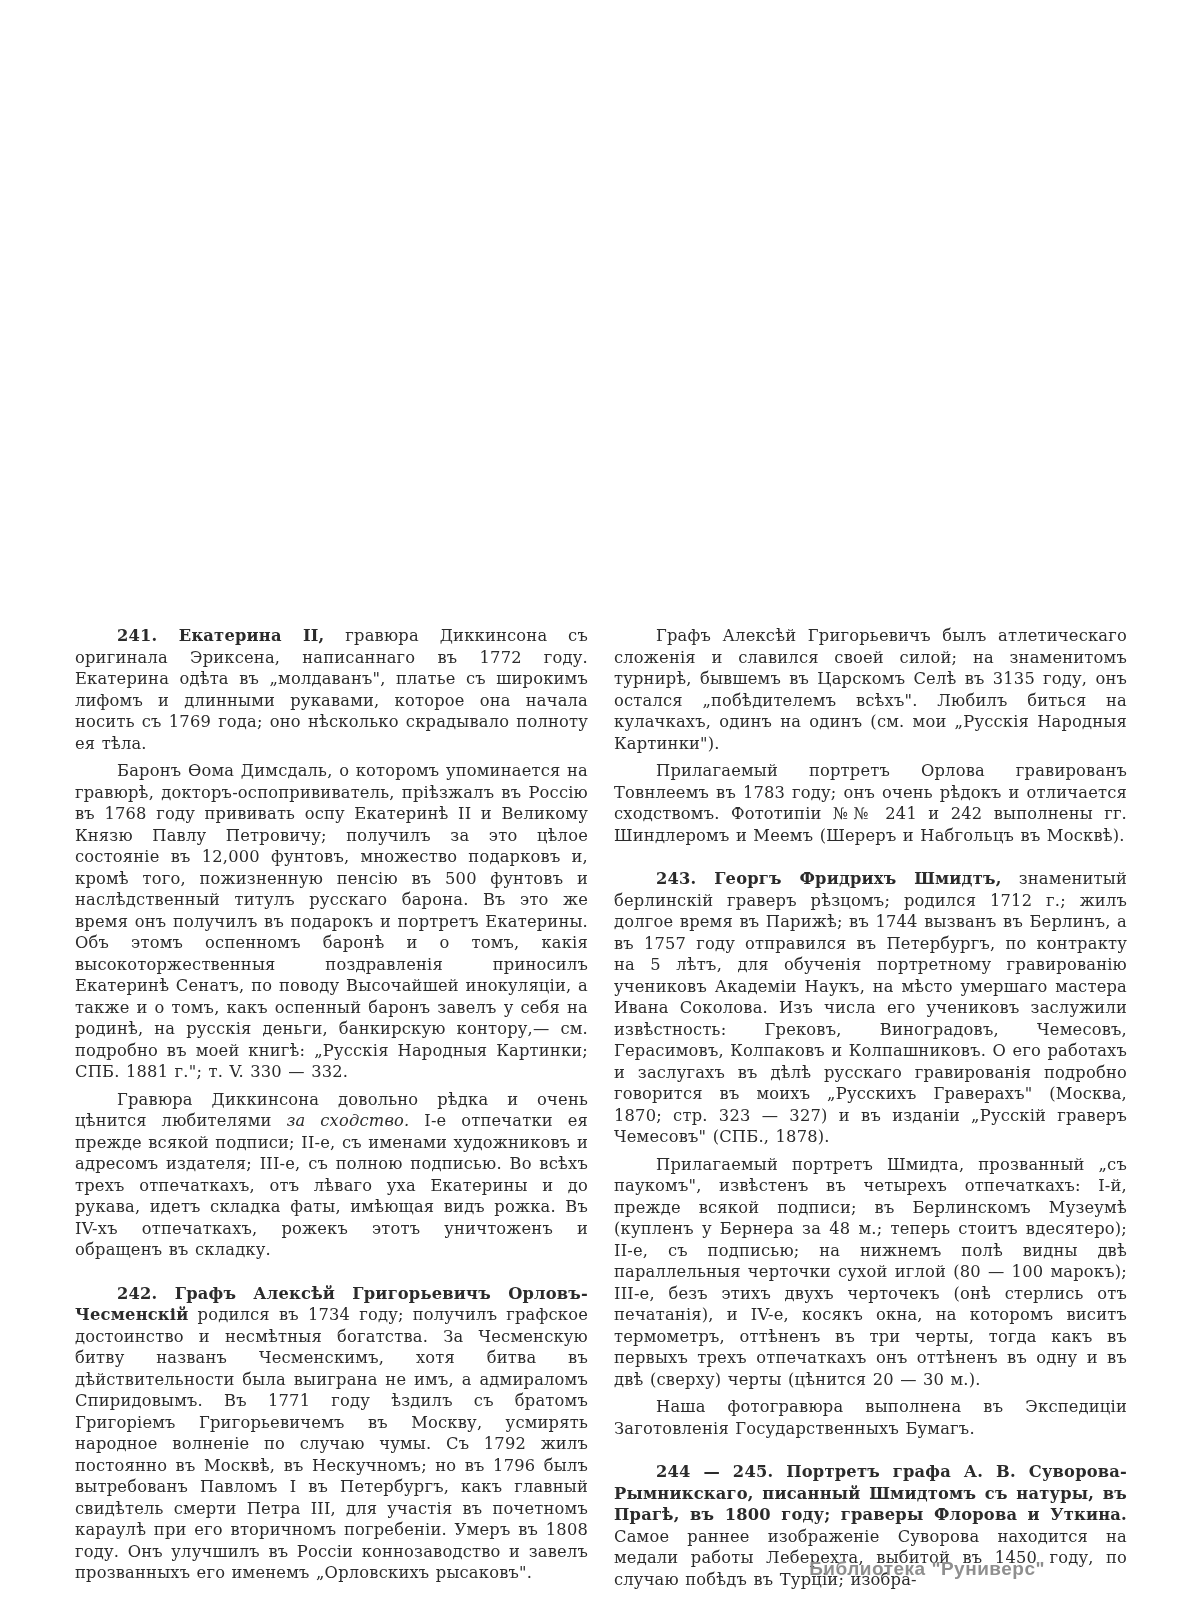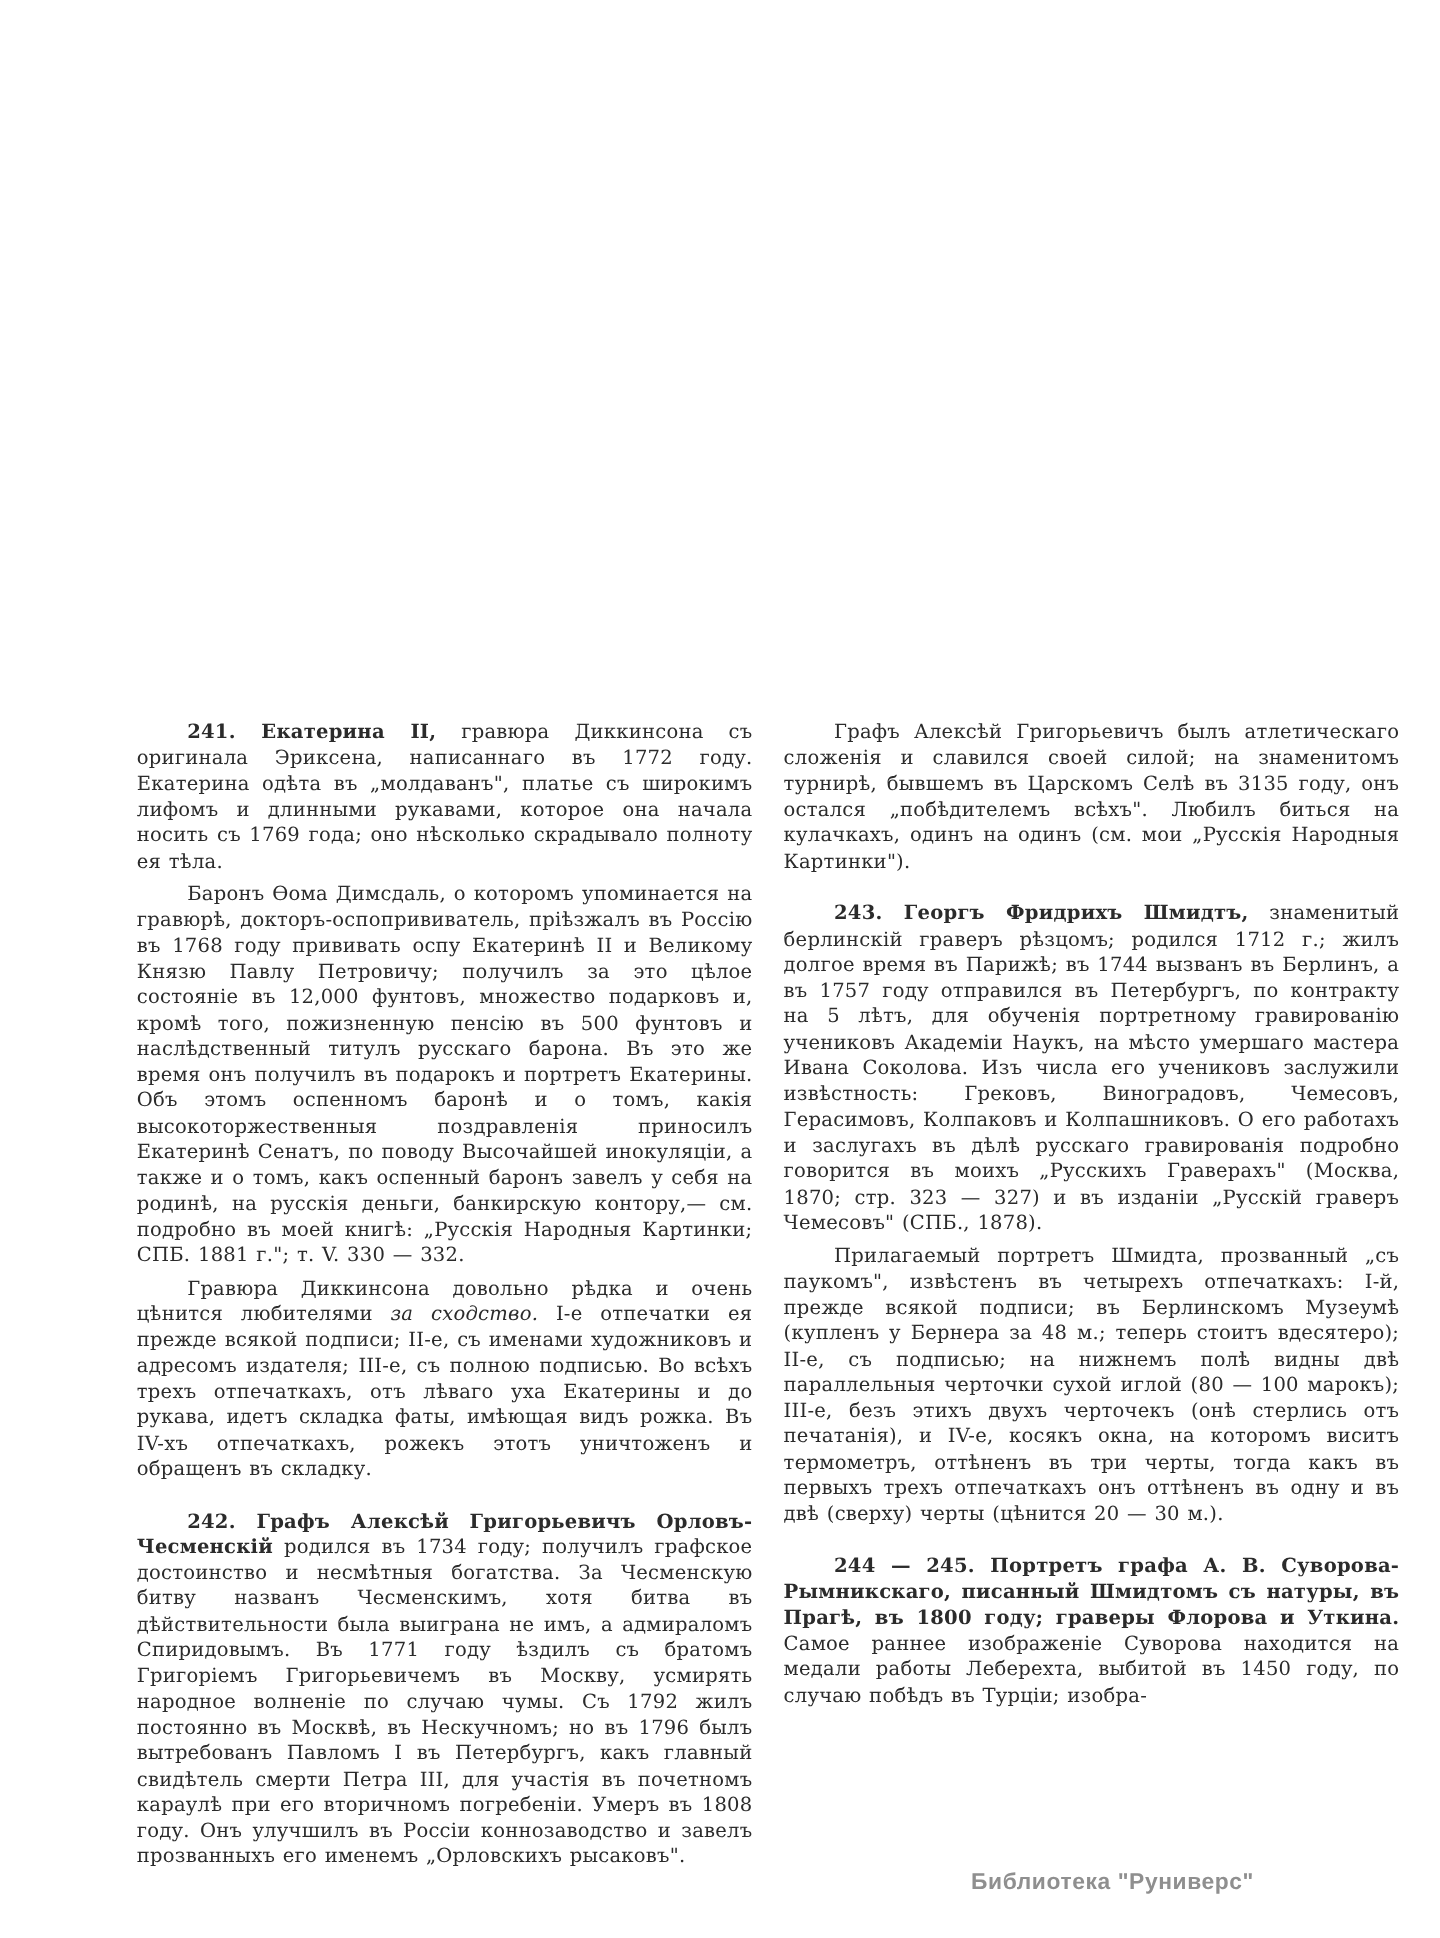--- a/index.html
+++ b/index.html
@@ -9,26 +9,25 @@
     position: relative;
     width: 1200px;
     height: 1615px;
     margin: 0 auto;
     background: #ffffff;
     overflow: hidden;
     color: #2b2b2b;
   }
   .columns {
     position: absolute;
-    top: 599px;
+    top: 625px;
     left: 75px;
     width: 1052px;
     display: flex;
     gap: 26px;
-    margin-left: 39px;
   }
   .col {
     flex: 1 1 0;
     font-size: 16.3px;
     line-height: 21.5px;
     text-align: justify;
     letter-spacing: 0.2px;
   }
   .para {
     text-indent: 42px;
@@ -64,25 +63,27 @@
       <p class="para"><span>Баронъ Ѳома Димсдаль, о которомъ упоминается на гравюрѣ, докторъ-оспопрививатель, пріѣзжалъ въ Россію въ 1768 году прививать оспу Екатеринѣ II и Великому Князю Павлу Петровичу; получилъ за это цѣлое состояніе въ 12,000 фунтовъ, множество подарковъ и, кромѣ того, пожизненную пенсію въ 500 фунтовъ и наслѣдственный титулъ русскаго барона. Въ это же время онъ получилъ въ подарокъ и портретъ Екатерины. Объ этомъ оспенномъ баронѣ и о томъ, какія высокоторжественныя поздравленія приносилъ Екатеринѣ Сенатъ, по поводу Высочайшей инокуляціи, а также и о томъ, какъ оспенный баронъ завелъ у себя на родинѣ, на русскія деньги, банкирскую контору,— см. подробно въ моей книгѣ: „Русскія Народныя Картинки; СПБ. 1881 г."; т. V. 330 — 332.</span></p>
 
       <p class="para"><span>Гравюра Диккинсона довольно рѣдка и очень цѣнится любителями </span><i>за сходство.</i><span> I-е отпечатки ея прежде всякой подписи; II-е, съ именами художниковъ и адресомъ издателя; III-е, съ полною подписью. Во всѣхъ трехъ отпечаткахъ, отъ лѣваго уха Екатерины и до рукава, идетъ складка фаты, имѣющая видъ рожка. Въ IV-хъ отпечаткахъ, рожекъ этотъ уничтоженъ и обращенъ въ складку.</span></p>
 
       <p class="para section-start"><span class="lead">242. Графъ Алексѣй Григорьевичъ Орловъ-Чесменскій</span><span> родился въ 1734 году; получилъ графское достоинство и несмѣтныя богатства. За Чесменскую битву названъ Чесменскимъ, хотя битва въ дѣйствительности была выиграна не имъ, а адмираломъ Спиридовымъ. Въ 1771 году ѣздилъ съ братомъ Григоріемъ Григорьевичемъ въ Москву, усмирять народное волненіе по случаю чумы. Съ 1792 жилъ постоянно въ Москвѣ, въ Нескучномъ; но въ 1796 былъ вытребованъ Павломъ I въ Петербургъ, какъ главный свидѣтель смерти Петра III, для участія въ почетномъ караулѣ при его вторичномъ погребеніи. Умеръ въ 1808 году. Онъ улучшилъ въ Россіи коннозаводство и завелъ прозванныхъ его именемъ „Орловскихъ рысаковъ".</span></p>
     </div>
 
     <div class="col">
       <p class="para"><span>Графъ Алексѣй Григорьевичъ былъ атлетическаго сложенія и славился своей силой; на знаменитомъ турнирѣ, бывшемъ въ Царскомъ Селѣ въ 3135 году, онъ остался „побѣдителемъ всѣхъ". Любилъ биться на кулачкахъ, одинъ на одинъ (см. мои „Русскія Народныя Картинки").</span></p>
 
+      <p class="para"><span>Прилагаемый портретъ Орлова гравированъ Товнлеемъ въ 1783 году; онъ очень рѣдокъ и отличается сходствомъ. Фототипіи №№ 241 и 242 выполнены гг. Шиндлеромъ и Меемъ (Шереръ и Набгольцъ въ Москвѣ).</span></p>
 
       <p class="para section-start"><span class="lead">243. Георгъ Фридрихъ Шмидтъ,</span><span> знаменитый берлинскій граверъ рѣзцомъ; родился 1712 г.; жилъ долгое время въ Парижѣ; въ 1744 вызванъ въ Берлинъ, а въ 1757 году отправился въ Петербургъ, по контракту на 5 лѣтъ, для обученія портретному гравированію учениковъ Академіи Наукъ, на мѣсто умершаго мастера Ивана Соколова. Изъ числа его учениковъ заслужили извѣстность: Грековъ, Виноградовъ, Чемесовъ, Герасимовъ, Колпаковъ и Колпашниковъ. О его работахъ и заслугахъ въ дѣлѣ русскаго гравированія подробно говорится въ моихъ „Русскихъ Граверахъ" (Москва, 1870; стр. 323 — 327) и въ изданіи „Русскій граверъ Чемесовъ" (СПБ., 1878).</span></p>
 
       <p class="para"><span>Прилагаемый портретъ Шмидта, прозванный „съ паукомъ", извѣстенъ въ четырехъ отпечаткахъ: I-й, прежде всякой подписи; въ Берлинскомъ Музеумѣ (купленъ у Бернера за 48 м.; теперь стоитъ вдесятеро); II-е, съ подписью; на нижнемъ полѣ видны двѣ параллельныя черточки сухой иглой (80 — 100 марокъ); III-е, безъ этихъ двухъ черточекъ (онѣ стерлись отъ печатанія), и IV-е, косякъ окна, на которомъ виситъ термометръ, оттѣненъ въ три черты, тогда какъ въ первыхъ трехъ отпечаткахъ онъ оттѣненъ въ одну и въ двѣ (сверху) черты (цѣнится 20 — 30 м.).</span></p>
 
+      <p class="para"><span>Наша фотогравюра выполнена въ Экспедиціи Заготовленія Государственныхъ Бумагъ.</span></p>
 
       <p class="para section-start"><span class="lead">244 — 245. Портретъ графа А. В. Суворова-Рымникскаго, писанный Шмидтомъ съ натуры, въ Прагѣ, въ 1800 году; граверы Флорова и Уткина.</span><span> Самое раннее изображеніе Суворова находится на медали работы Леберехта, выбитой въ 1450 году, по случаю побѣдъ въ Турціи; изобра-</span></p>
     </div>
 
   </div>
 
   <div class="watermark">Библиотека "Руниверс"</div>
 </div>
 
 </body></html>

